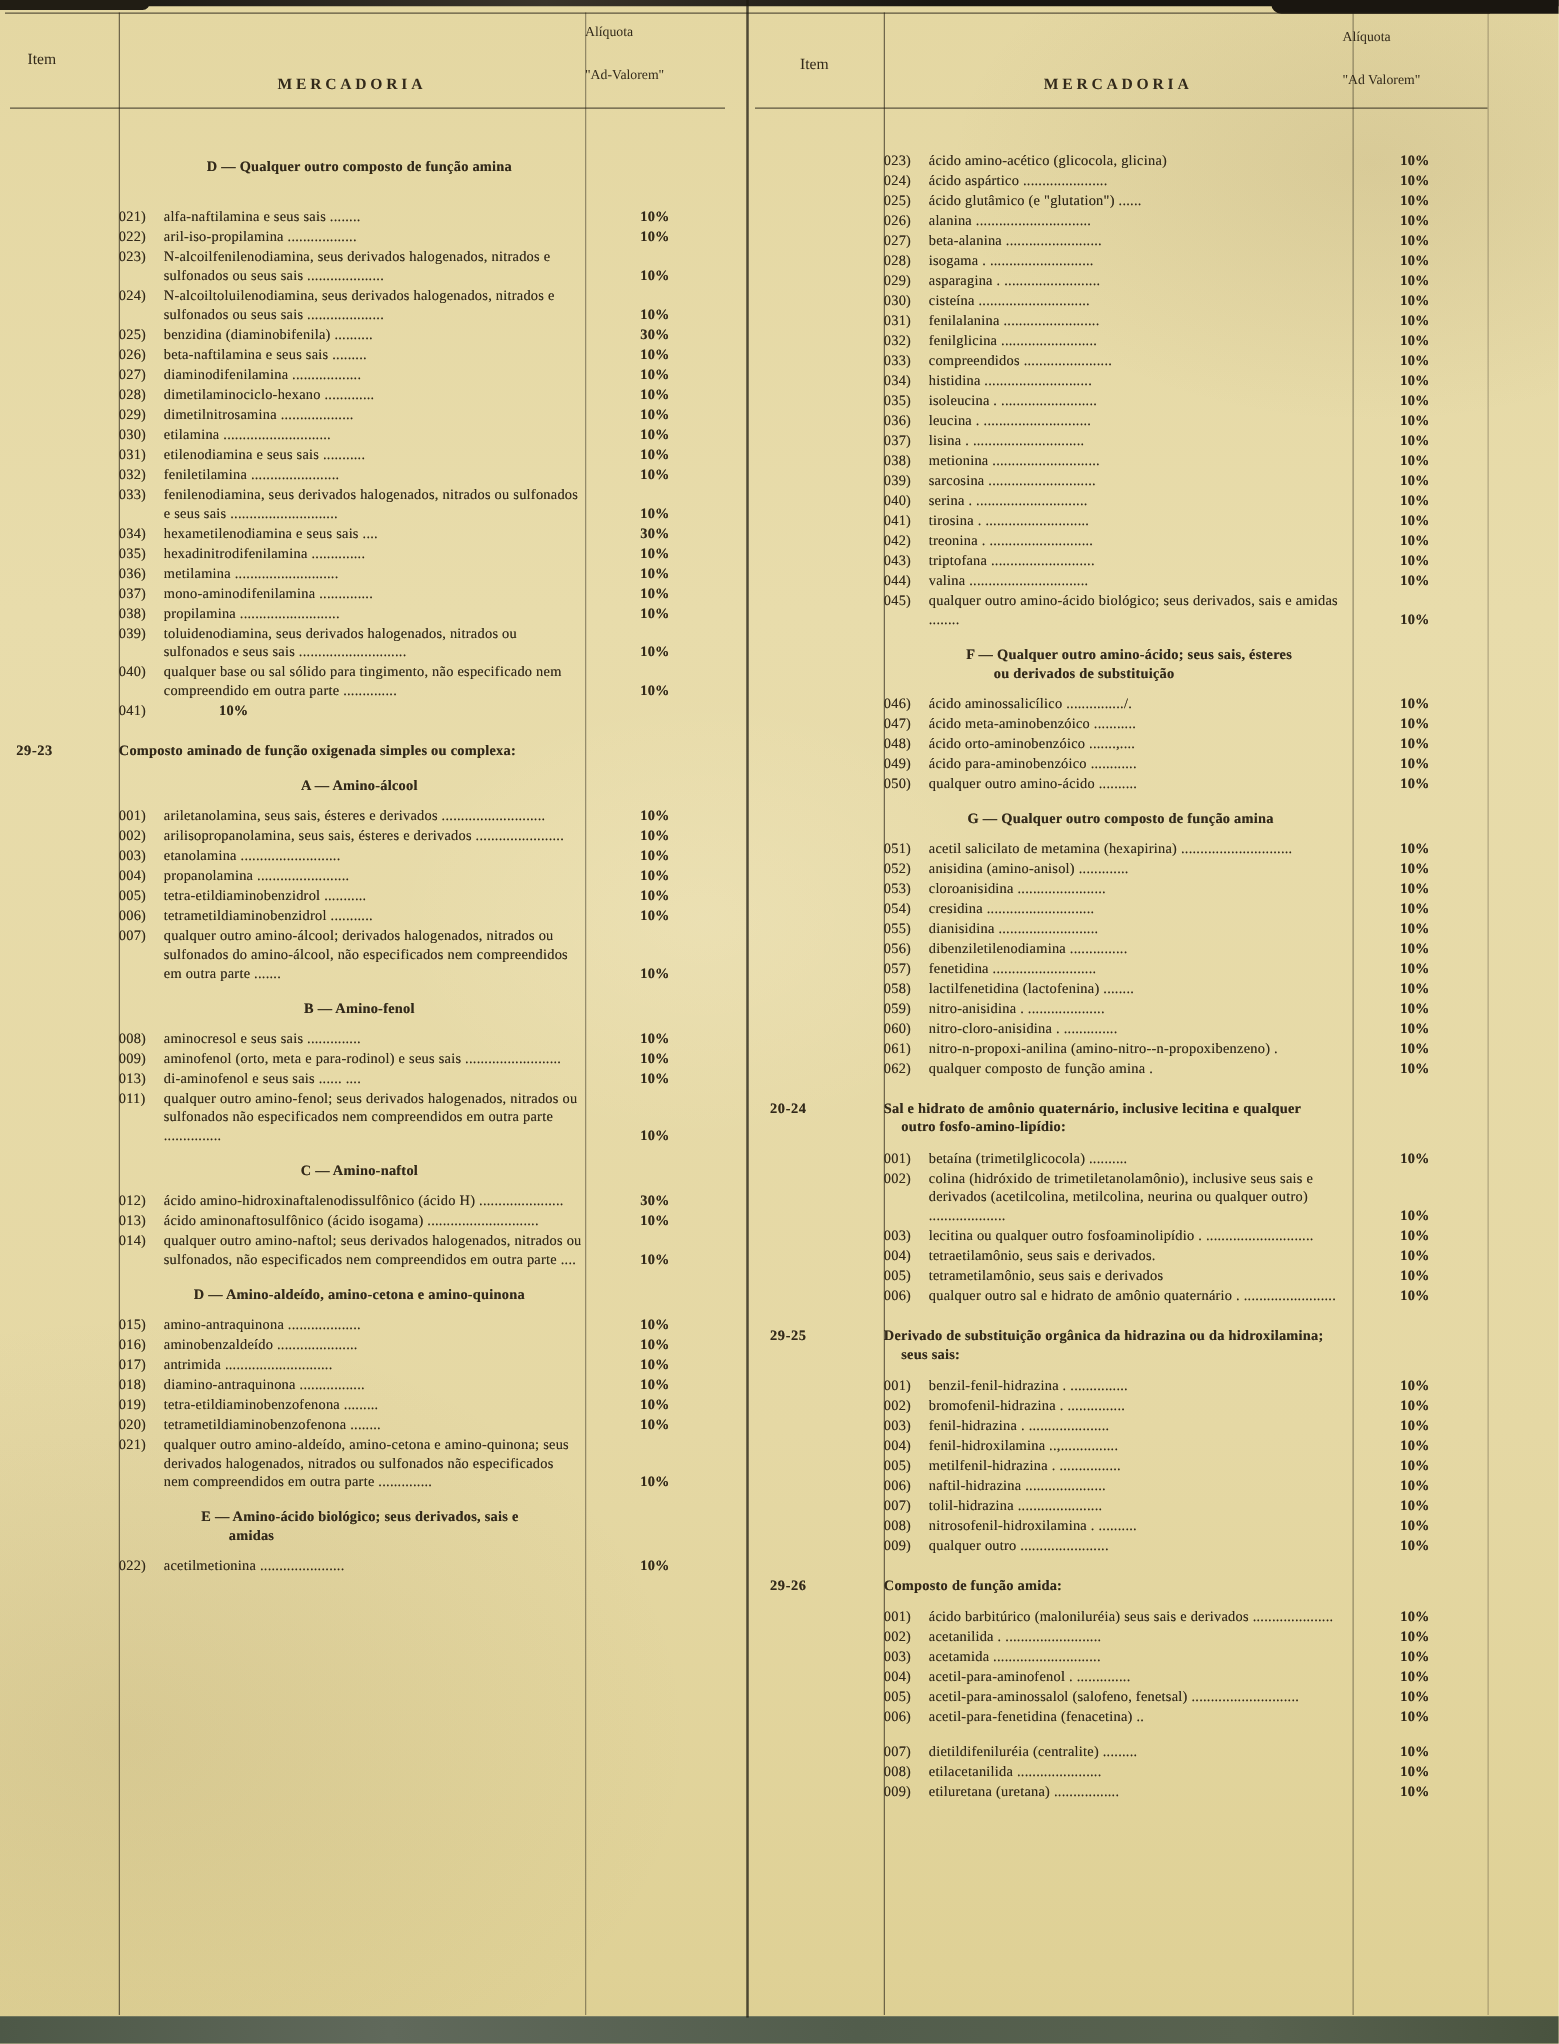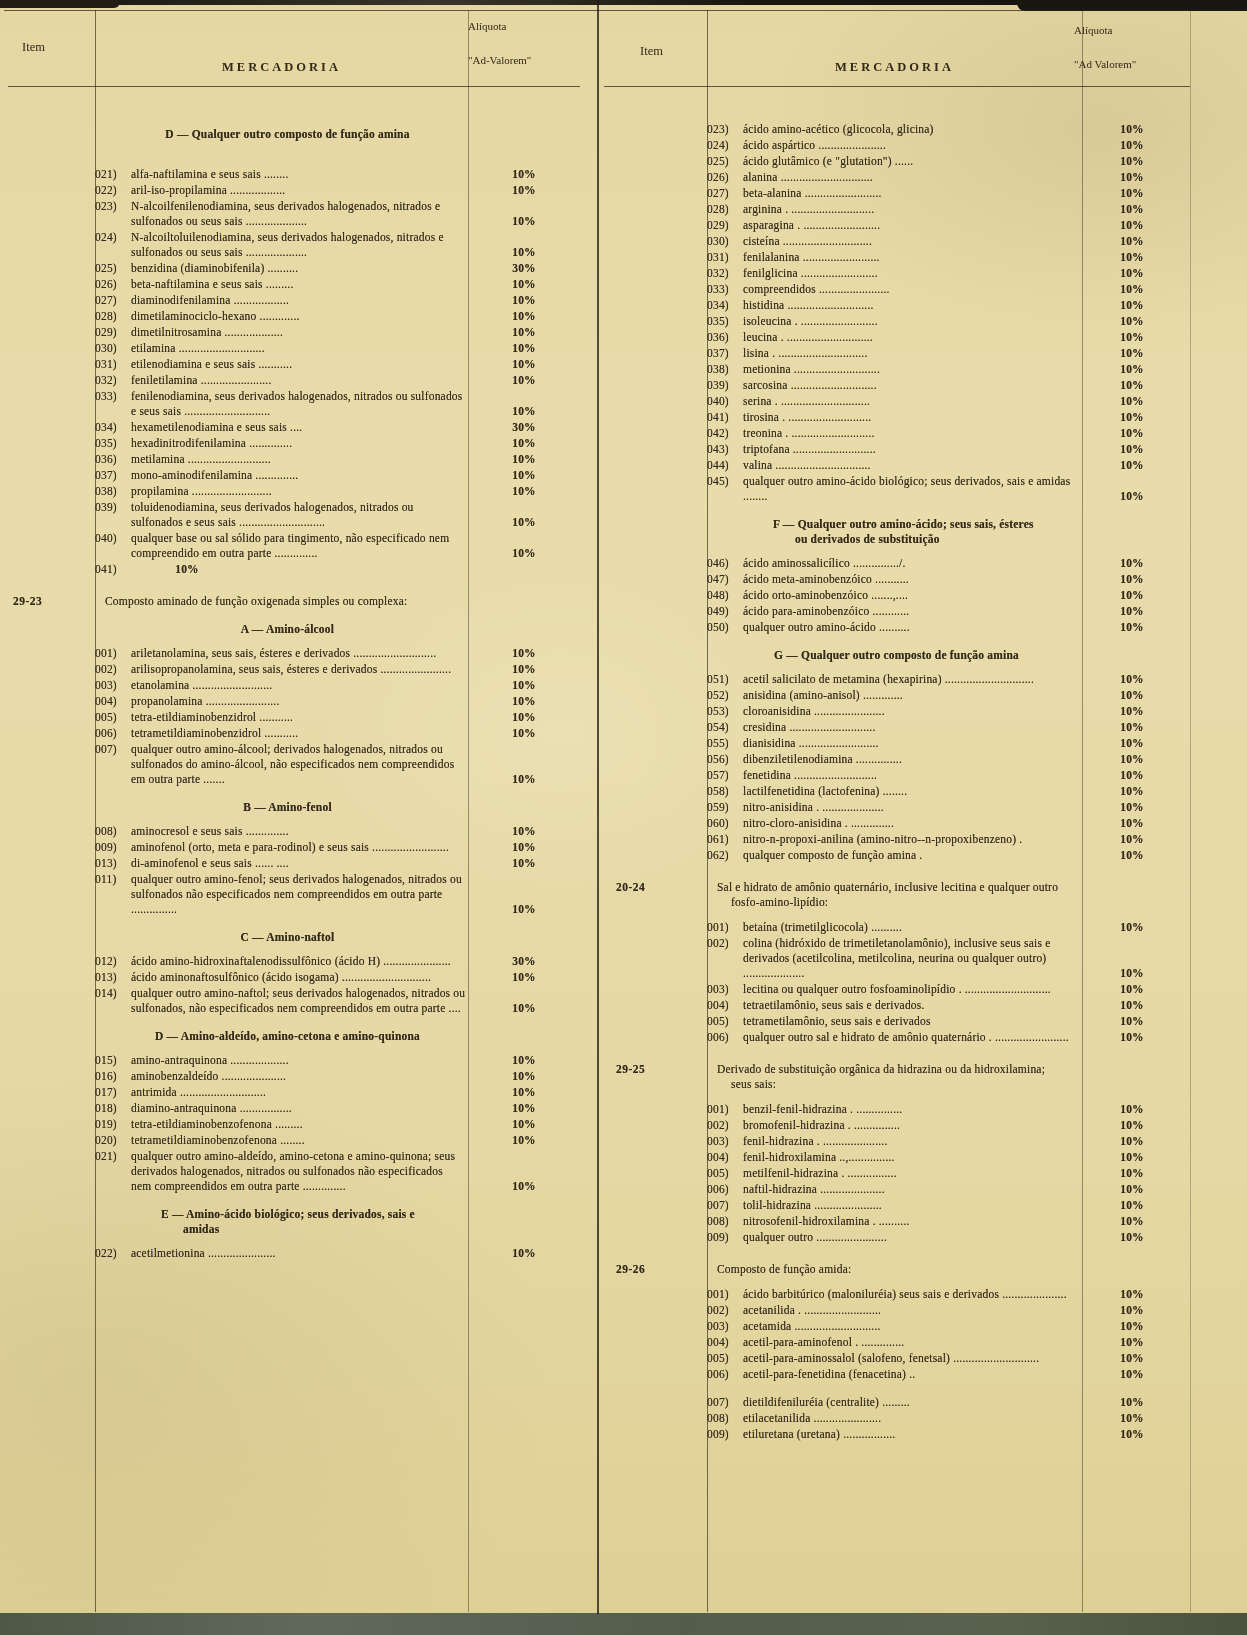--- a/index.html
+++ b/index.html
@@ -58,21 +58,21 @@
   .g { flex:none; width:87px; padding-left:5px; font-weight:bold; letter-spacing:0.5px; }
   .tb1 .g { width:103px; padding-left:12px; }
   .n { flex:none; width:36px; }
   .d { flex:1 1 auto; min-width:0; padding-right:2px; overflow:hidden; }
   .r { flex:none; width:112px; text-align:center; font-weight:bold; align-self:flex-end; }
   .tb1 .r { width:116px; }
   .sec { margin:13px 0 9px;font-weight:bold; }
   .sect { padding-left:88px; text-indent:-22px; padding-right:36px; }
   .sec.c .sect { text-align:center; padding:0 30px 0 42px; text-indent:0; }
   .it { margin:17px 0 10px; }
-  .itd { padding-left:24px; text-indent:-14px; padding-right:6px; }
+  .itd { padding-left:14px; text-indent:-14px; padding-right:6px;font-weight:bold; }
   .sp { margin:0; }
 </style>
 </head>
 <body>
 
 <div class="page">
   <div class="band-top"></div>
   <div class="band-top-left"></div>
   <div class="band-top-right"></div>
   <div class="band-bottom"></div>
@@ -427,21 +427,21 @@
       </div>
       <div class="row entry">
         <div class="g"></div>
         <div class="n">027)</div>
         <div class="d">beta-alanina .........................</div>
         <div class="r">10%</div>
       </div>
       <div class="row entry">
         <div class="g"></div>
         <div class="n">028)</div>
-        <div class="d">arginina . ...........................</div>
+        <div class="d">isogama . ...........................</div>
         <div class="r">10%</div>
       </div>
       <div class="row entry">
         <div class="g"></div>
         <div class="n">029)</div>
         <div class="d">asparagina . .........................</div>
         <div class="r">10%</div>
       </div>
       <div class="row entry">
         <div class="g"></div>

